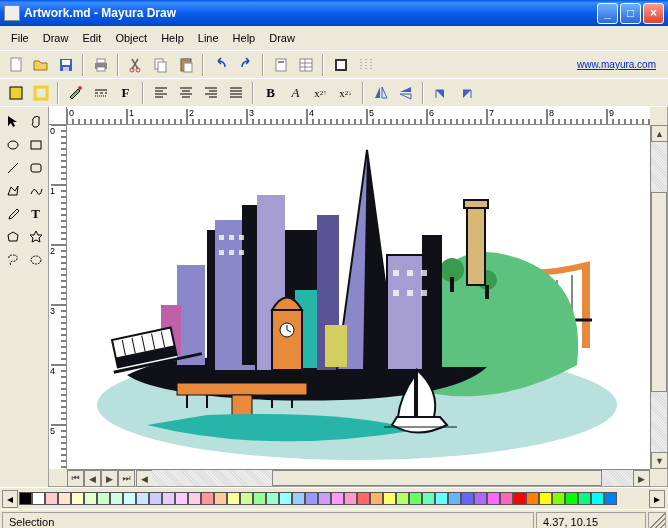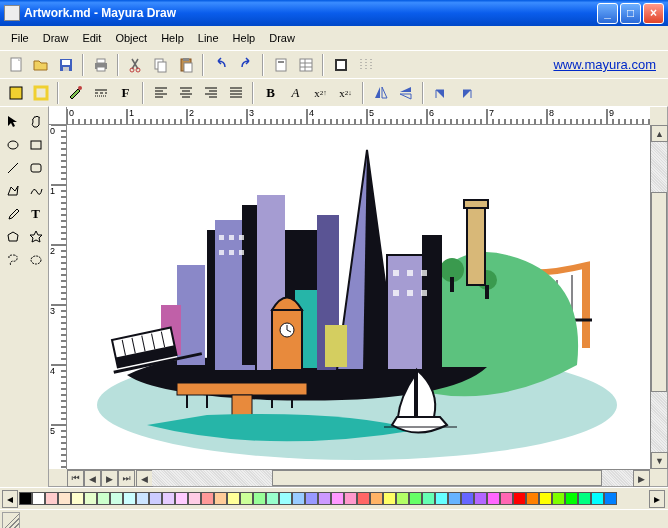--- a/index.html
+++ b/index.html
@@ -7,21 +7,21 @@
 .titlebar { height: 26px; background: linear-gradient(to bottom, #0058e0 0%, #3a8cff 10%, #0a5dec 50%, #0048c8 100%); display: flex; align-items: center; padding: 0 4px; color: #fff; }
 .titlebar .icon { width: 16px; height: 16px; margin-right: 4px; background: #eee; border: 1px solid #888; }
 .titlebar .title { flex: 1; font-weight: bold; font-size: 12px; }
 .tb-btn { width: 21px; height: 21px; margin-left: 2px; background: linear-gradient(to bottom, #6eb0ff, #2a6ad8); border: 1px solid #fff; border-radius: 3px; color: #fff; font-weight: bold; text-align: center; line-height: 18px; font-size: 12px; font-family: Arial; }
 .tb-close { background: linear-gradient(to bottom, #ff9a8a, #e0442a); }
 .menubar { height: 20px; display: flex; align-items: center; padding: 12px 4px; background: #ece9d8; }
 .menubar span { padding: 2px 7px; cursor: default; }
 .toolbar { height: 28px; display: flex; align-items: center; padding: 2px 4px; gap: 2px; background: #ece9d8; border-top: 1px solid #fff; }
 .toolbar .sep { width: 2px; height: 22px; border-left: 1px solid #a0a0a0; border-right: 1px solid #fff; margin: 0 3px; }
 .tbtn { width: 23px; height: 22px; display: flex; align-items: center; justify-content: center; border: 1px solid transparent; }
-.link { margin-left: auto; margin-right: 8px; color: #0028c8; text-decoration: underline; font-size: 13px; }
+.link { margin-left: auto; margin-right: 8px; color: #0028c8; text-decoration: underline; font-size: 10px; }
 svg { display: block; }
 .workspace { display: flex; height: 381px; }
 .toolbox { width: 48px; background: #ece9d8; border-top: 1px solid #fff; padding: 4px 2px; }
 .toolbox .row { display: flex; gap: 2px; margin-bottom: 2px; }
 .toolbox .tool { width: 21px; height: 21px; display: flex; align-items: center; justify-content: center; border: 1px solid transparent; }
 .canvas-area { flex: 1; background: #ece9d8; border: 1px solid #a0a0a0; border-top: 1px solid #fff; position: relative; }
 .ruler-corner { position: absolute; left: 0; top: 0; width: 18px; height: 18px; background: #fff; border-right: 1px solid #888; border-bottom: 1px solid #888; }
 .ruler-h { position: absolute; left: 18px; top: 0; right: 17px; height: 18px; background: #fff; border-bottom: 1px solid #888; overflow: hidden; }
 .ruler-v { position: absolute; left: 0; top: 18px; bottom: 17px; width: 18px; background: #fff; border-right: 1px solid #888; overflow: hidden; }
 .ruler-h svg, .ruler-v svg { position: absolute; }
@@ -710,14 +710,16 @@
       <div class="swatch" style="background: rgb(128, 255, 0);"></div>
       <div class="swatch" style="background: rgb(0, 255, 0);"></div>
       <div class="swatch" style="background: rgb(0, 255, 128);"></div>
       <div class="swatch" style="background: rgb(0, 255, 255);"></div>
       <div class="swatch" style="background: rgb(0, 128, 255);"></div>
     </div>
   <div class="cbtn" style="margin-left:auto">▸</div>
 </div>
 
 <div class="statusbar">
+  <div class="status-pane main">Selection</div>
+  <div class="status-pane coord">4.37, 10.15</div>
   <div style="width:18px;height:18px;border:1px solid #a0a0a0;background:linear-gradient(135deg,transparent 50%,#888 50%,#888 55%,transparent 55%,transparent 65%,#888 65%,#888 70%,transparent 70%,transparent 80%,#888 80%,#888 85%,transparent 85%)"></div>
 </div>
 
 </body></html>

